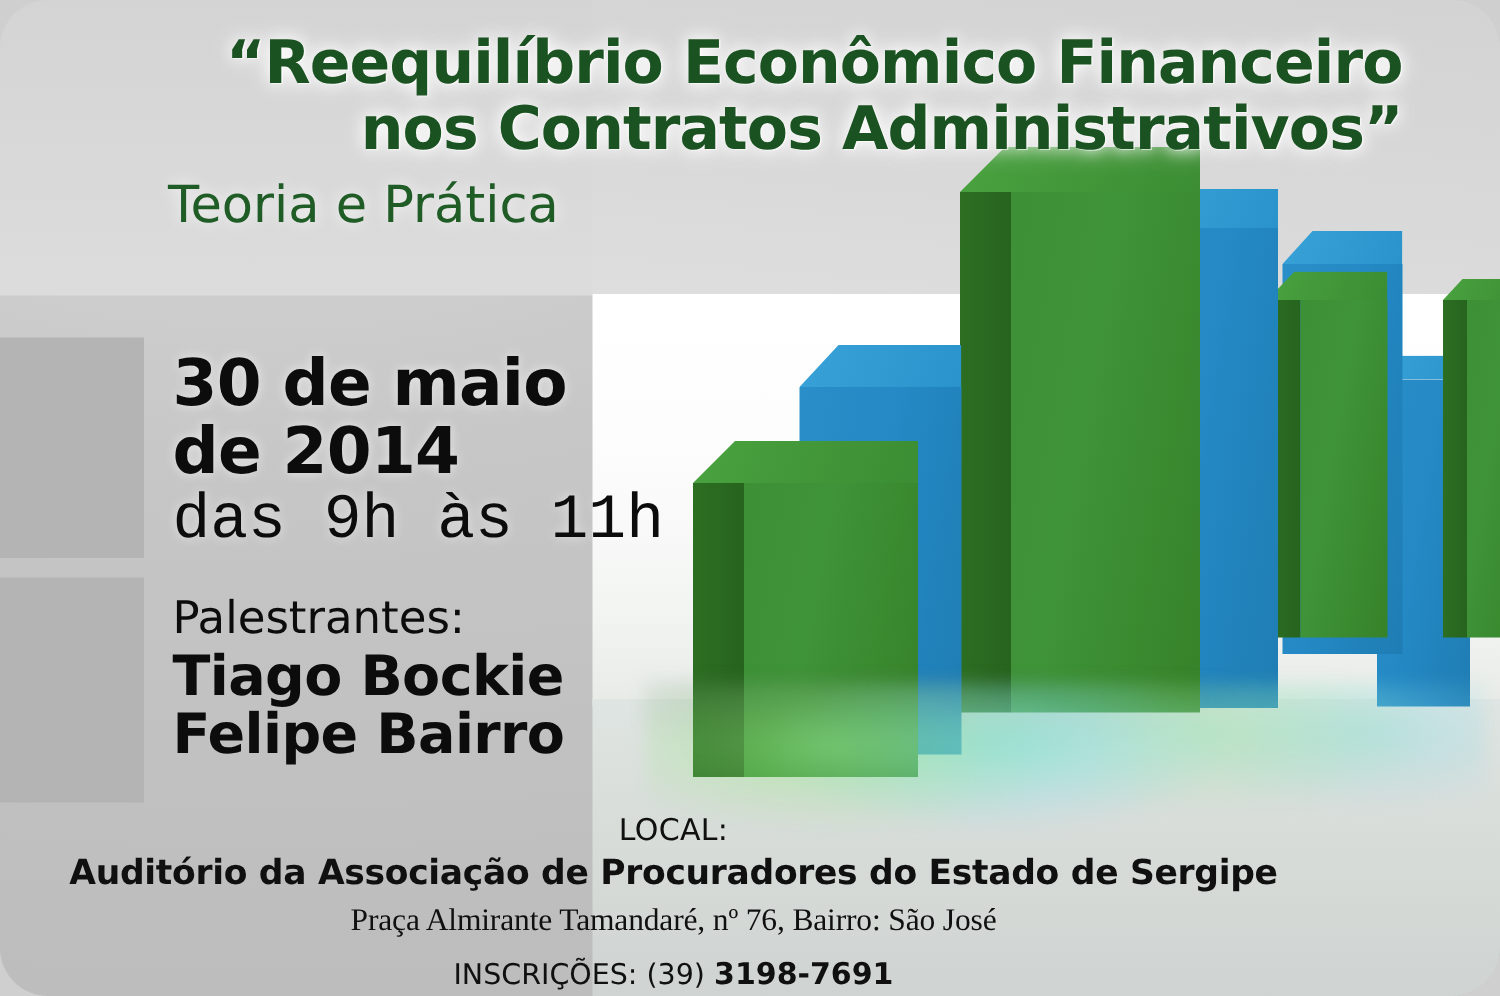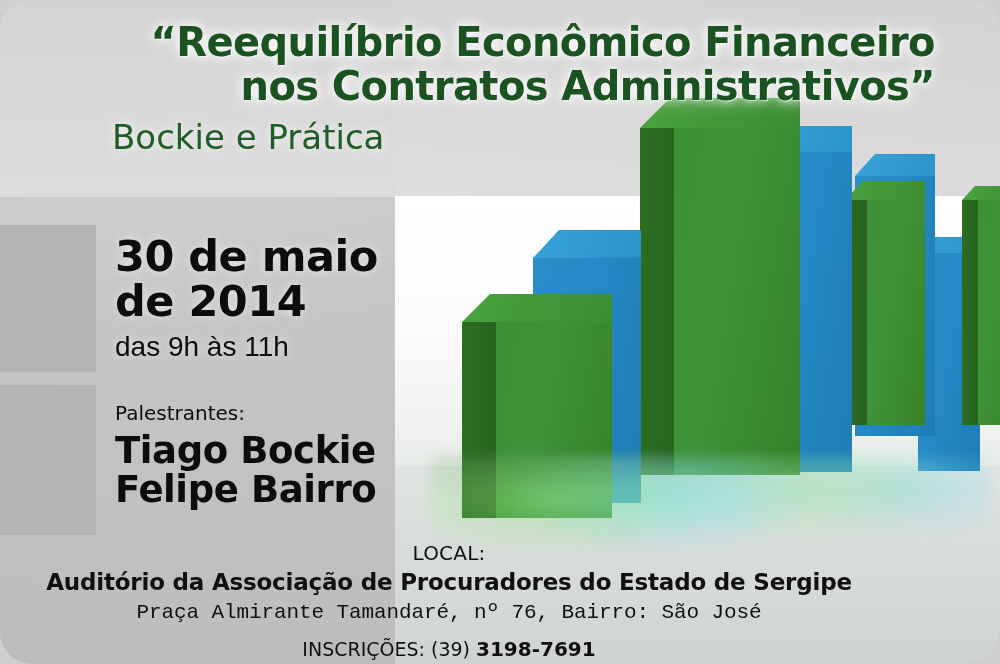--- a/index.html
+++ b/index.html
@@ -89,46 +89,46 @@
     font-family:"DejaVu Sans", sans-serif;font-weight:bold;
     font-size:43px;line-height:45px;letter-spacing:-0.5px;
     text-shadow:0 0 8px rgba(255,255,255,.6);
   }
   .date-2{
     font-family:"DejaVu Sans", sans-serif;font-weight:bold;
     font-size:43px;line-height:45px;letter-spacing:-0.5px;
     text-shadow:0 0 8px rgba(255,255,255,.6);
   }
   .date-3{
-    font-family:Liberation Sans, sans-serif;font-weight:normal;
-    font-size:28px;line-height:42px;margin-top:2px;
+    font-family:Liberation Mono, monospace;font-weight:normal;
+    font-size:42px;line-height:42px;margin-top:2px;
     text-shadow:0 0 8px rgba(255,255,255,.6);
   }
 
   .speakers{position:absolute;left:115px;top:395px;color:#0c0c0c;}
   .sp-label{
     font-family:"DejaVu Sans", sans-serif;font-weight:normal;
-    font-size:20px;line-height:36px;
+    font-size:30px;line-height:36px;
   }
   .sp-name{
     font-family:"DejaVu Sans", sans-serif;font-weight:bold;
     font-size:37px;line-height:39px;letter-spacing:-0.4px;
   }
 
   .footer{position:absolute;left:0;top:540px;width:898px;text-align:center;color:#101010;}
   .f-local{
     font-family:"DejaVu Sans", sans-serif;font-size:20px;line-height:26px;font-weight:normal;
     letter-spacing:.2px;
   }
   .f-venue{
     font-family:"DejaVu Sans", sans-serif;font-size:23px;line-height:32px;font-weight:bold;
     letter-spacing:-0.2px;
   }
   .f-addr{
-    font-family:Liberation Mono, monospace;font-size:21px;line-height:30px;font-weight:normal;
+    font-family:Liberation Serif, serif;font-size:21px;line-height:30px;font-weight:normal;
     letter-spacing:-0.1px;
   }
   .f-insc{
     font-family:"DejaVu Sans", sans-serif;font-size:19px;line-height:30px;font-weight:normal;
     margin-top:6px;
   }
   .f-insc b{font-weight:bold;font-size:20px;}
 </style>
 </head>
 <body>
@@ -193,21 +193,21 @@
     <div class="floor-glow"></div>
   </div>
 
   <div class="lblock" style="top:225px;width:96px;height:147px;"></div>
   <div class="lblock" style="top:385px;width:96px;height:150px;"></div>
 
   <div class="title">
     <span class="l1">“Reequilíbrio Econômico Financeiro</span>
     <span class="l2">nos Contratos Administrativos”</span>
   </div>
-  <div class="subtitle">Bockie e Prática</div>
+  <div class="subtitle">Teoria e Prática</div>
 
   <div class="date-block">
     <div class="date-1">30 de maio</div>
     <div class="date-2">de 2014</div>
     <div class="date-3">das 9h às 11h</div>
   </div>
 
   <div class="speakers">
     <div class="sp-label">Palestrantes:</div>
     <div class="sp-name">Tiago Bockie</div>

